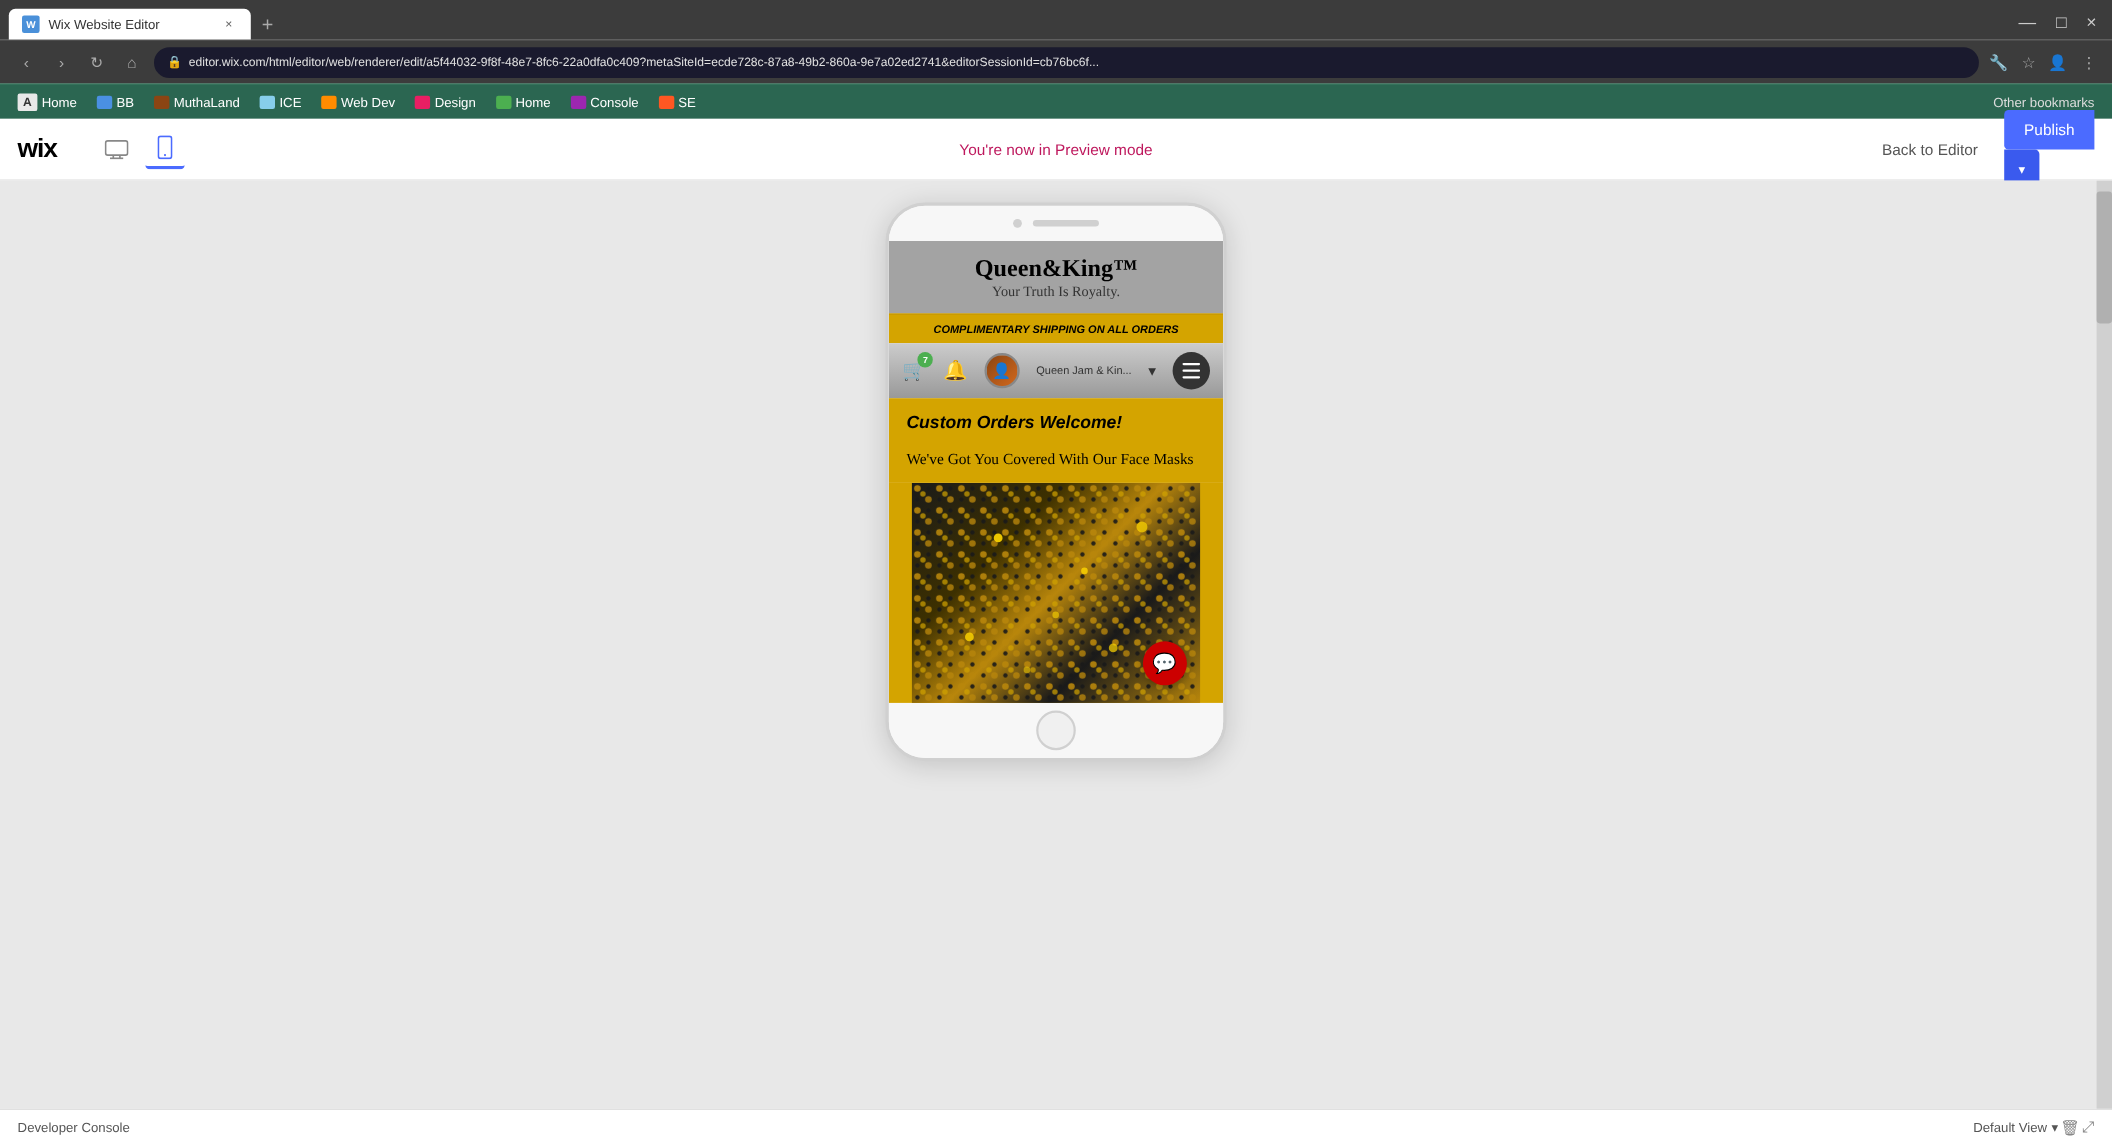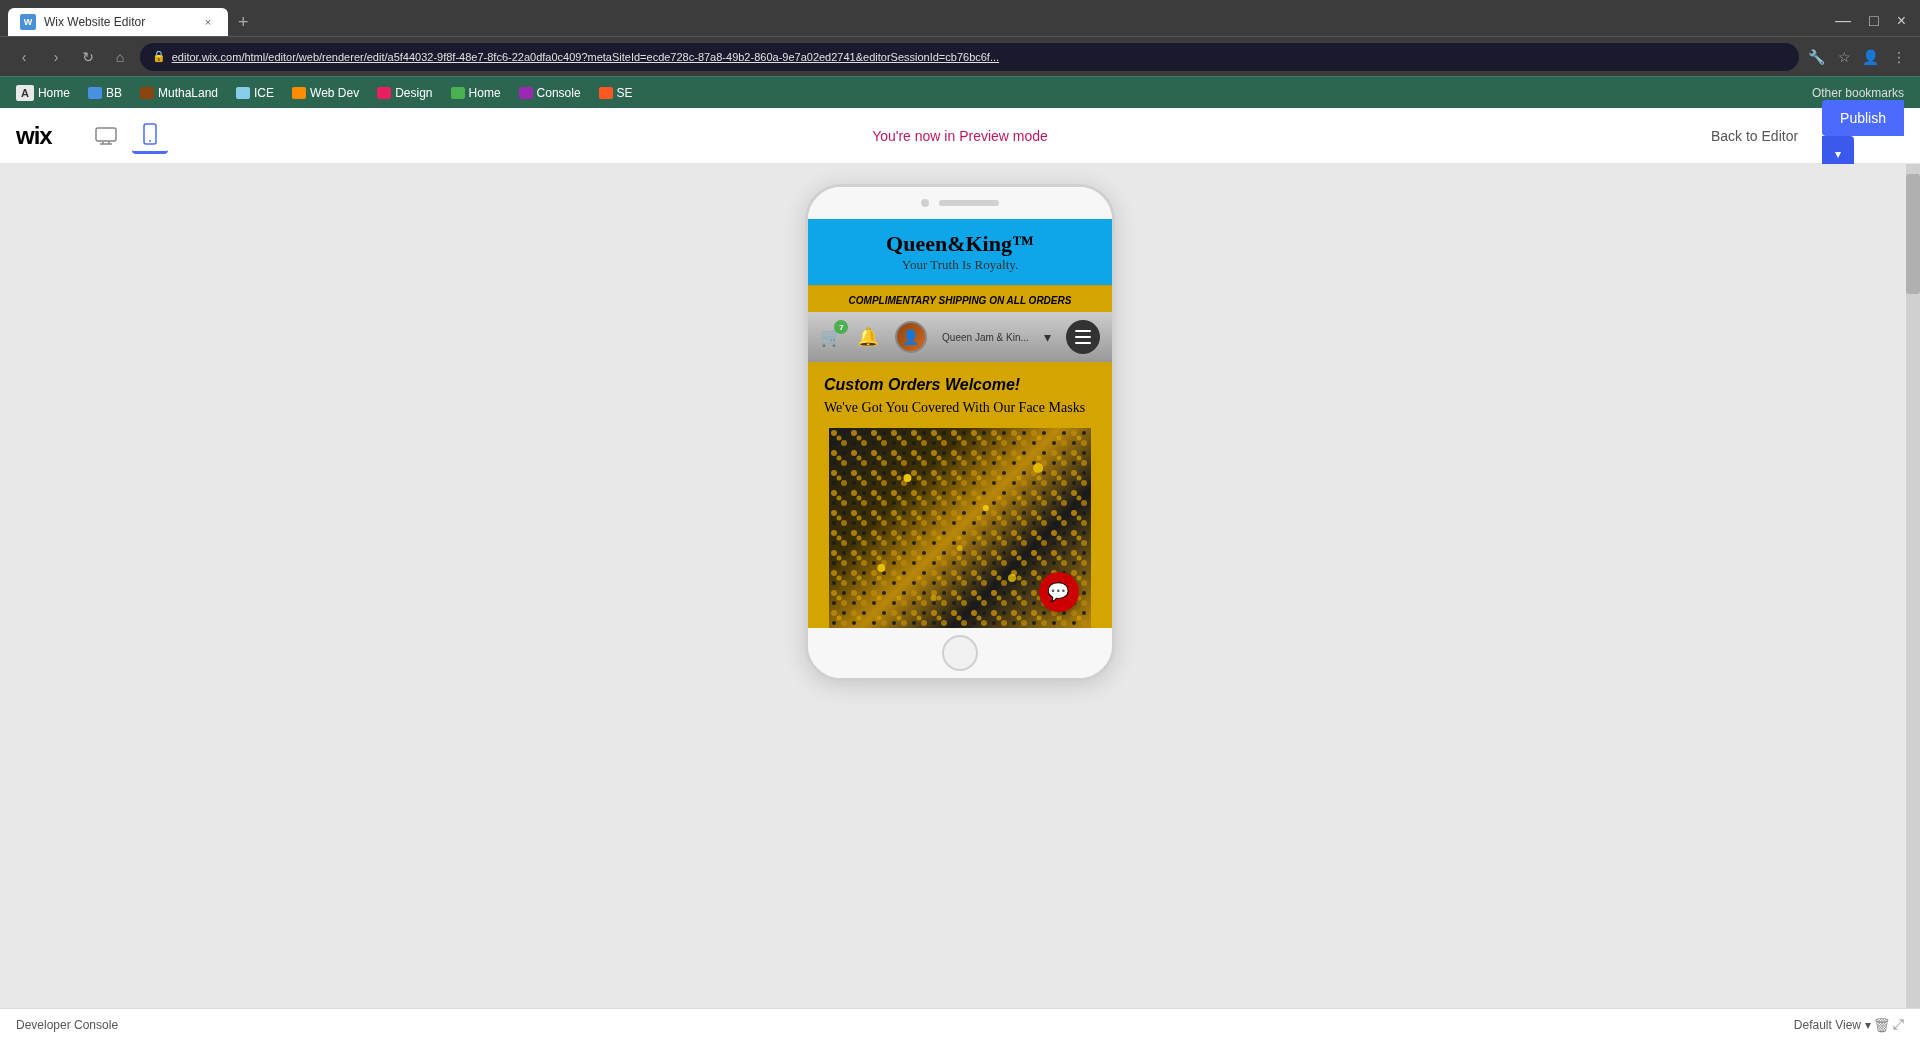--- a/index.html
+++ b/index.html
@@ -63,21 +63,21 @@
     .nav-btn {
       color: #aaa; font-size: 14px; cursor: pointer; padding: 4px; border-radius: 50%;
       width: 24px; height: 24px; display: flex; align-items: center; justify-content: center;
     }
     .address-bar {
       flex: 1; height: 28px; background: #1a1a2e; border-radius: 14px;
       display: flex; align-items: center; padding: 0 12px;
       color: #ccc; font-size: 12px; gap: 6px;
     }
     .address-bar .lock-icon { color: #888; font-size: 11px; }
-    .address-text { color: #e0e0e0; font-size: 11px; flex: 1; text-decoration: underline; }
+    .address-text { color: #e0e0e0; font-size: 11px; flex: 1; }
     .nav-right-icons { display: flex; gap: 8px; align-items: center; }
     .nav-icon { color: #aaa; font-size: 14px; cursor: pointer; padding: 2px; }
 
     
     .bookmarks-bar {
       height: 32px;
       background: #2b6651;
       display: flex;
       align-items: center;
       padding: 0 8px;
@@ -172,21 +172,21 @@
     .phone-speaker { width: 60px; height: 6px; background: #d0d0d0; border-radius: 3px; }
 
     
     .phone-screen {
       background: #fff;
       overflow: hidden;
     }
 
     
     .site-header {
-      background: #0ea5e9;
+      background: #a3a3a3;
       padding: 12px 16px;
       text-align: center;
     }
     .site-brand-name {
       font-size: 22px; font-weight: bold; color: #000;
       font-family: Georgia, serif;
     }
     .site-brand-tagline {
       font-size: 13px; color: #333; font-family: Georgia, serif;
     }
@@ -236,21 +236,21 @@
     }
     .hamburger-line { width: 16px; height: 2px; background: #fff; border-radius: 1px; }
 
     
     .site-content-section {
       background: #d4a400;
       padding: 14px 16px 10px;
     }
     .custom-orders-title {
       font-size: 16px; font-weight: bold; font-style: italic; color: #000;
-      margin-bottom: 4px;
+      margin-bottom: 15px;
     }
     .custom-orders-subtitle {
       font-size: 14px; color: #000; line-height: 1.4;
       font-family: Georgia, serif;
     }
 
     
     .product-image-area {
       width: 100%;
       height: 200px;

